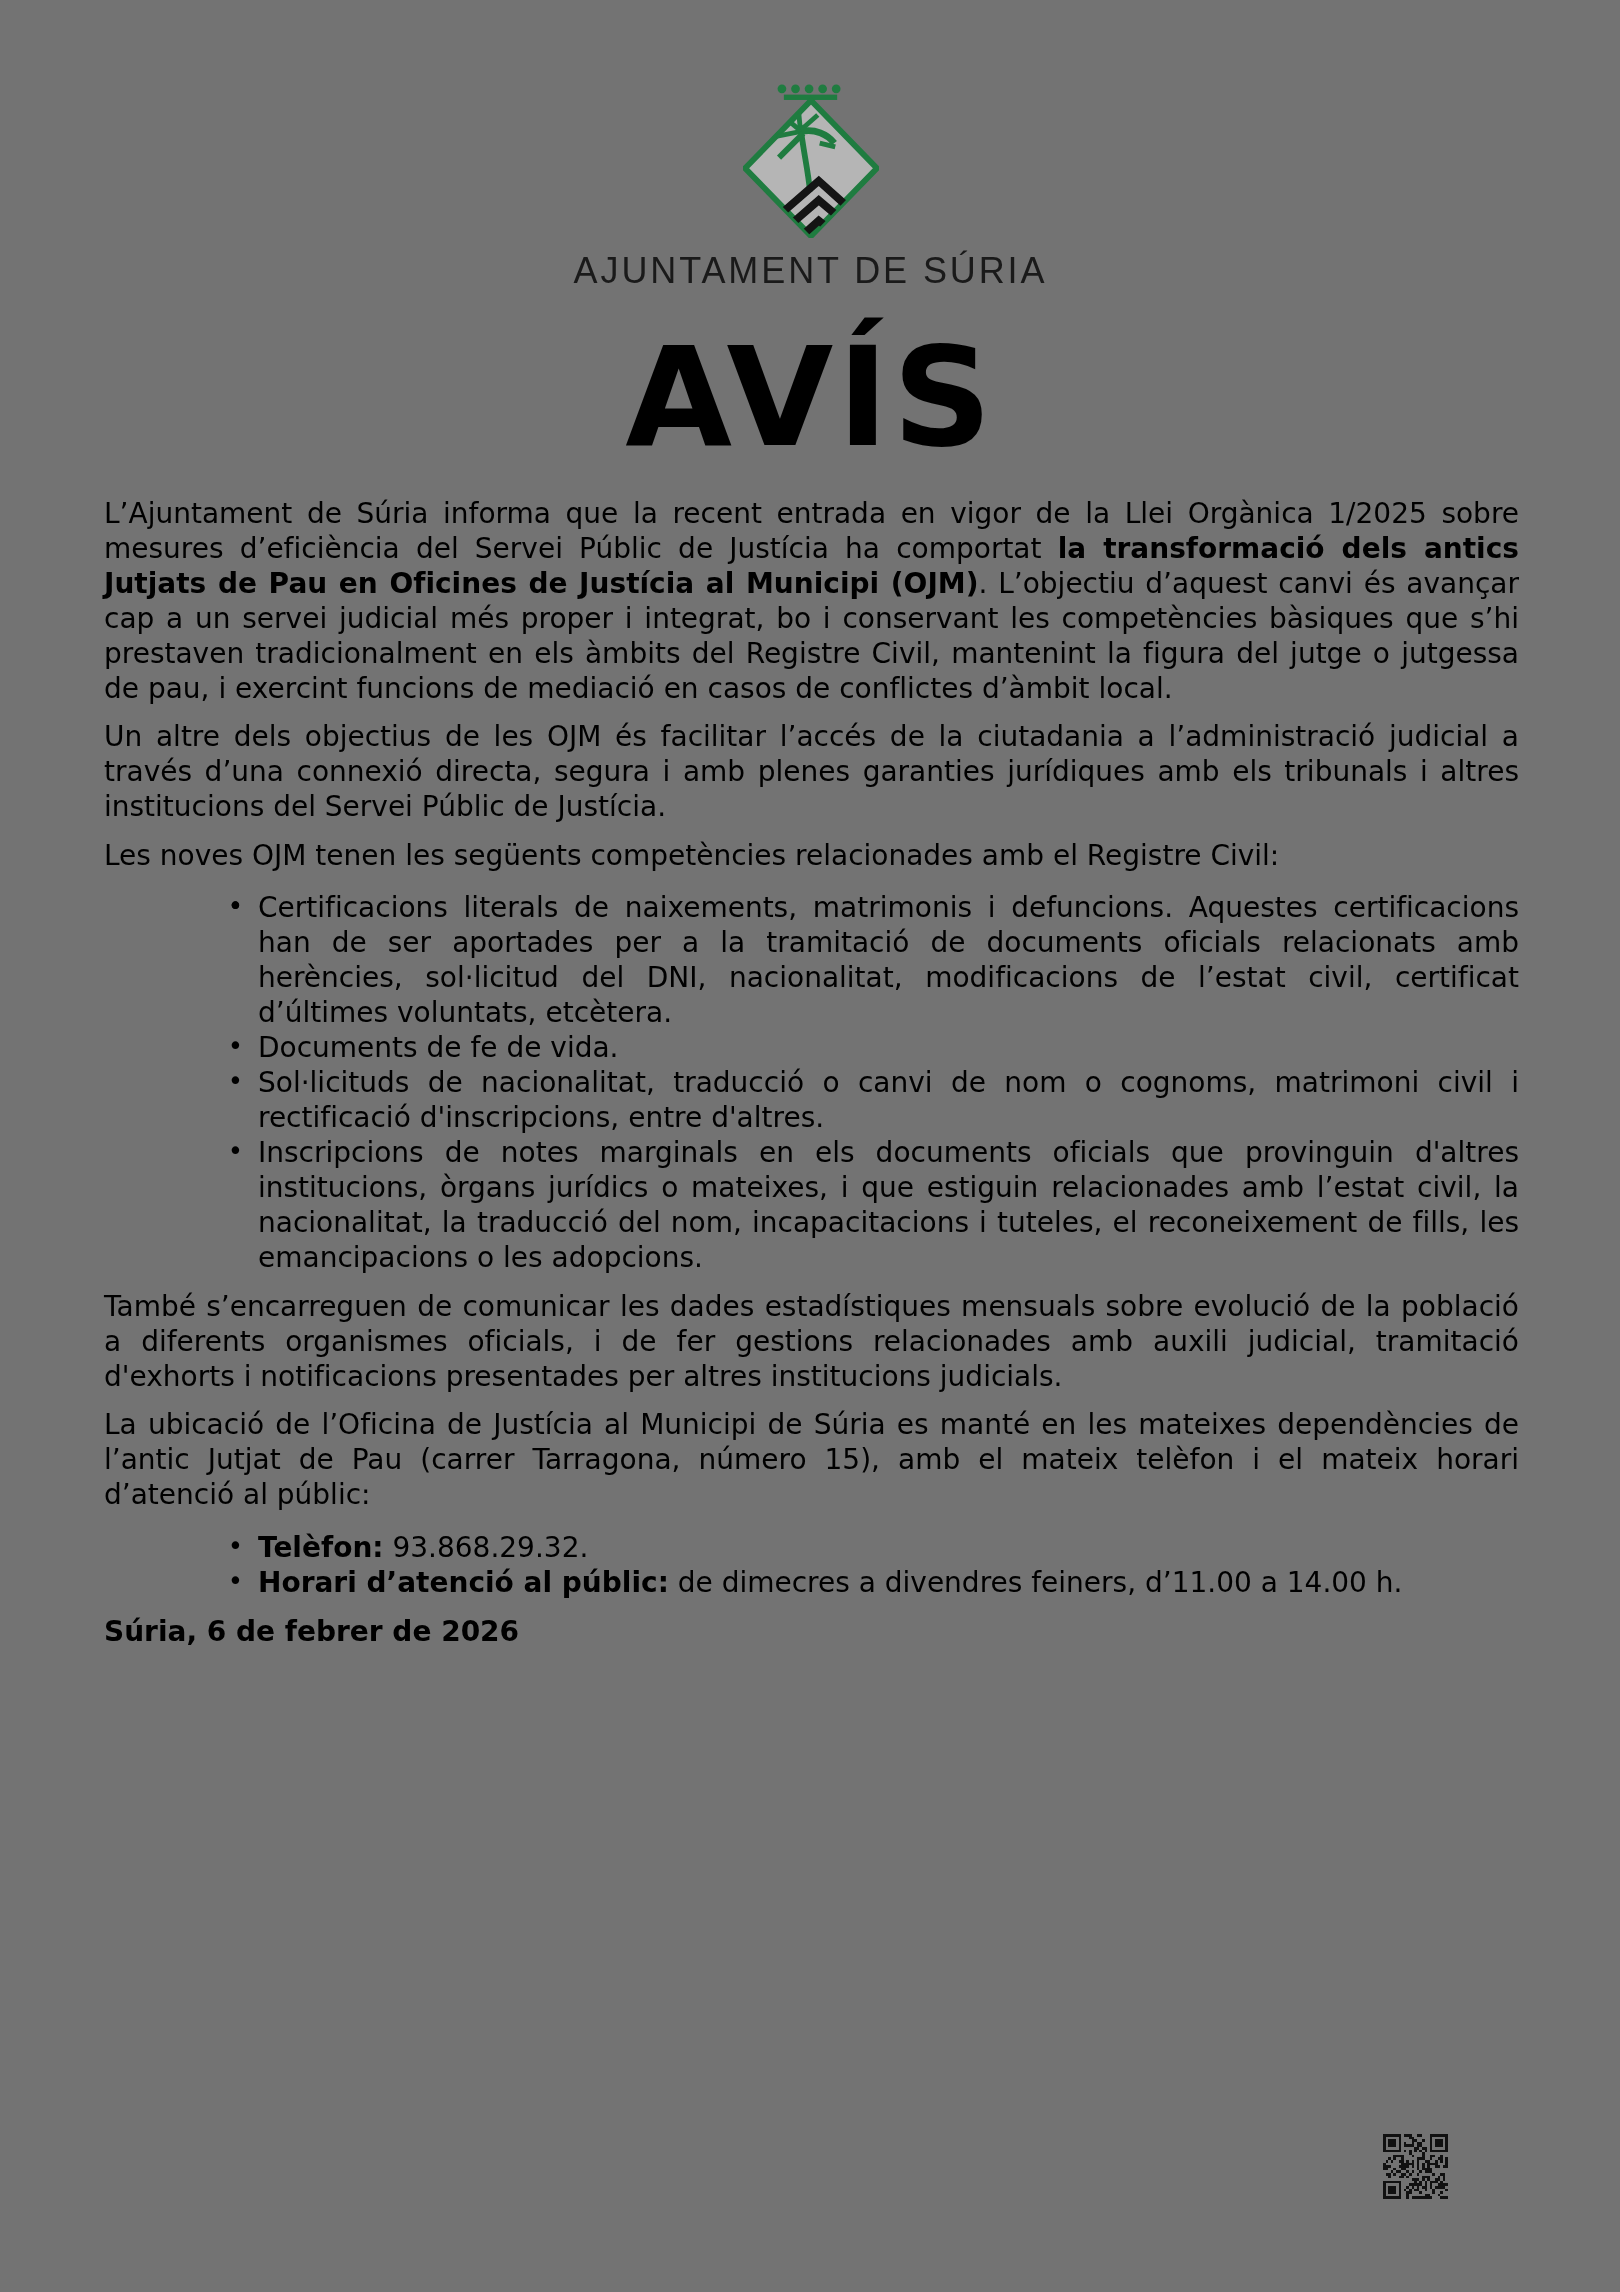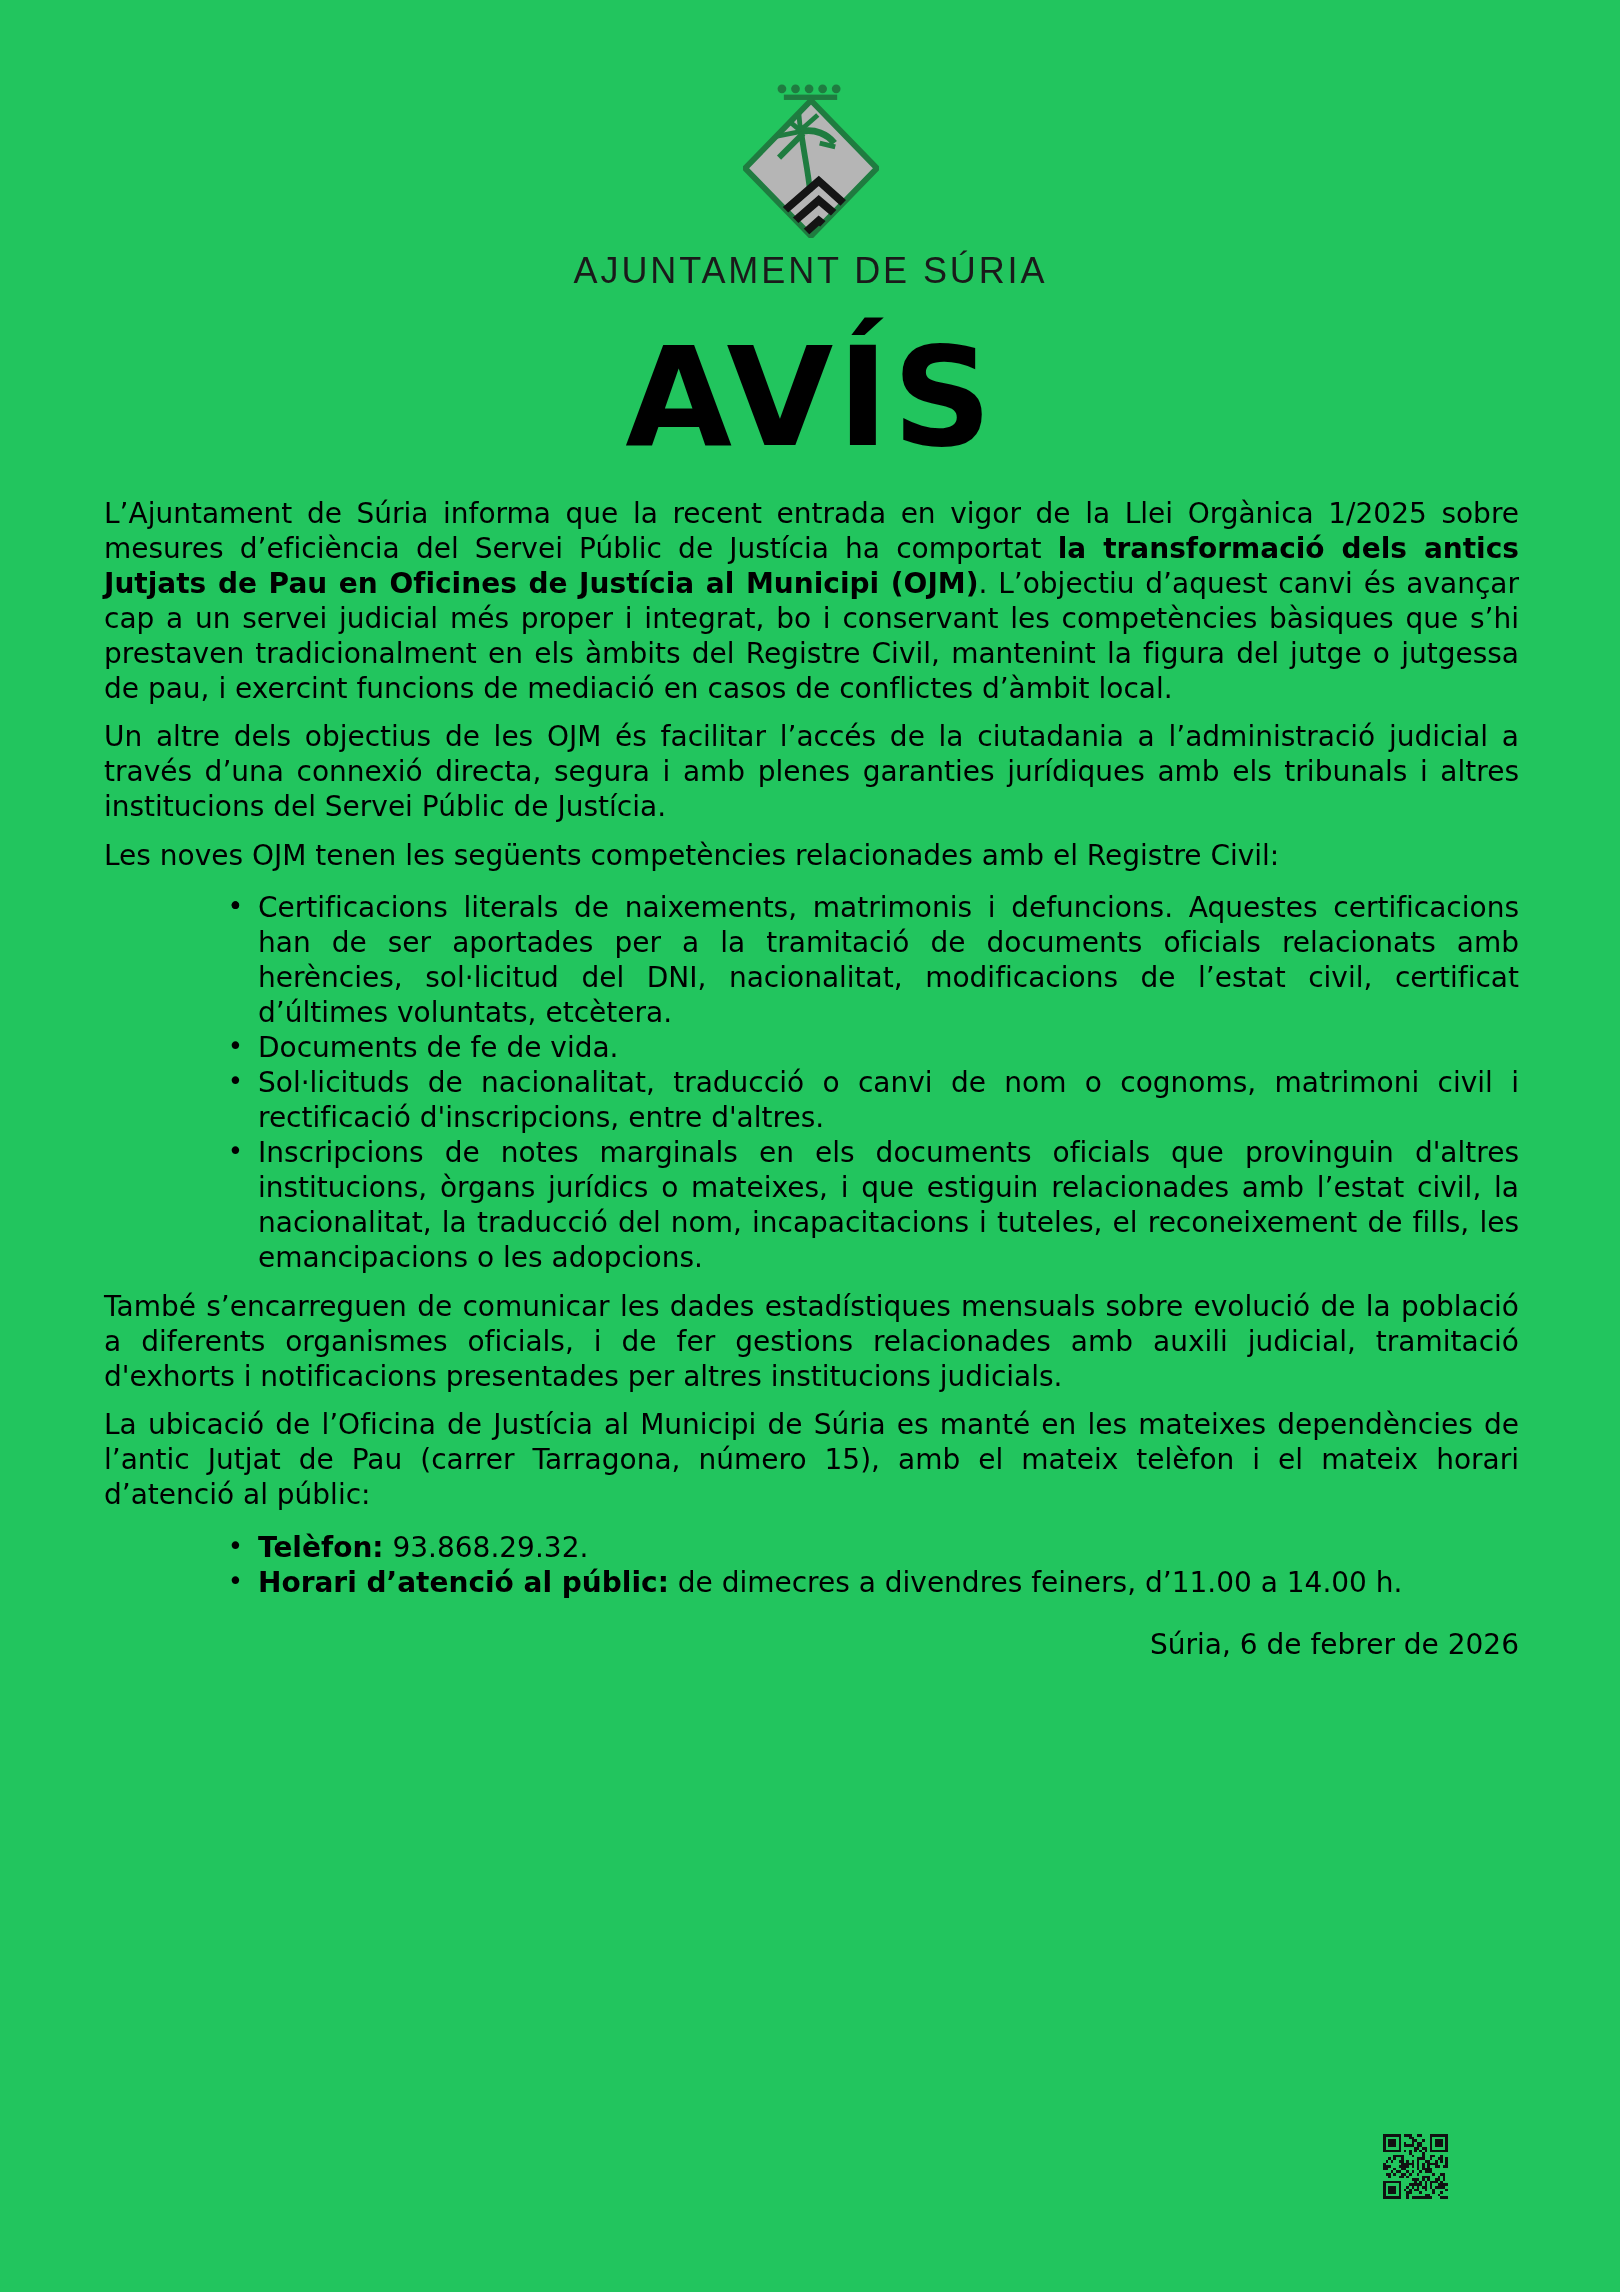--- a/index.html
+++ b/index.html
@@ -1,19 +1,19 @@
 <!DOCTYPE html>
 <html lang="ca"><head>
 <meta charset="utf-8">
 <style>
   html,body { margin:0; padding:0; background:#ffffff; }
   .page {
     position:relative;
     width:1621px; height:2292px;
-    background:#22c55e;
+    background:#737373;
     overflow:hidden;
     font-family:"DejaVu Sans", sans-serif;
     color:#000;
   }
   .header { text-align:center; padding-top:83px; }
   .logo { display:block; margin:0 auto; width:136px; height:155px; }
   .org-name {
     margin-top:11.6px;
     font-family:"Liberation Sans", sans-serif;
     font-size:36px; font-weight:400;
@@ -35,21 +35,21 @@
     text-align:justify;
   }
   .doc-body p.para { margin:0 0 13.6px 0; }
   .doc-body .b { font-weight:bold; }
   ul.blist { list-style:none; margin:17.5px 0 13.6px 0; padding:0 0 0 114px; }
   ul.blist li { position:relative; padding-left:40px; margin:0; }
   ul.blist li .marker {
     position:absolute; left:9.7px; top:-1px;
     font-size:26px;
   }
-  .date-line { margin:27px 0 0 0; text-align:right; }
+  .date-line { margin:13px 0 0 0; text-align:left;font-weight:bold; }
   .footer-site {
     position:absolute; left:0; top:2156px; width:100%;
     text-align:center;
     font-family:"Liberation Sans", sans-serif;
     font-weight:bold; font-size:37px; letter-spacing:1px;
     color:#0a0a0a;
   }
   .qr {
     position:absolute; left:1383px; top:2134px;
     width:65px; height:65px;

